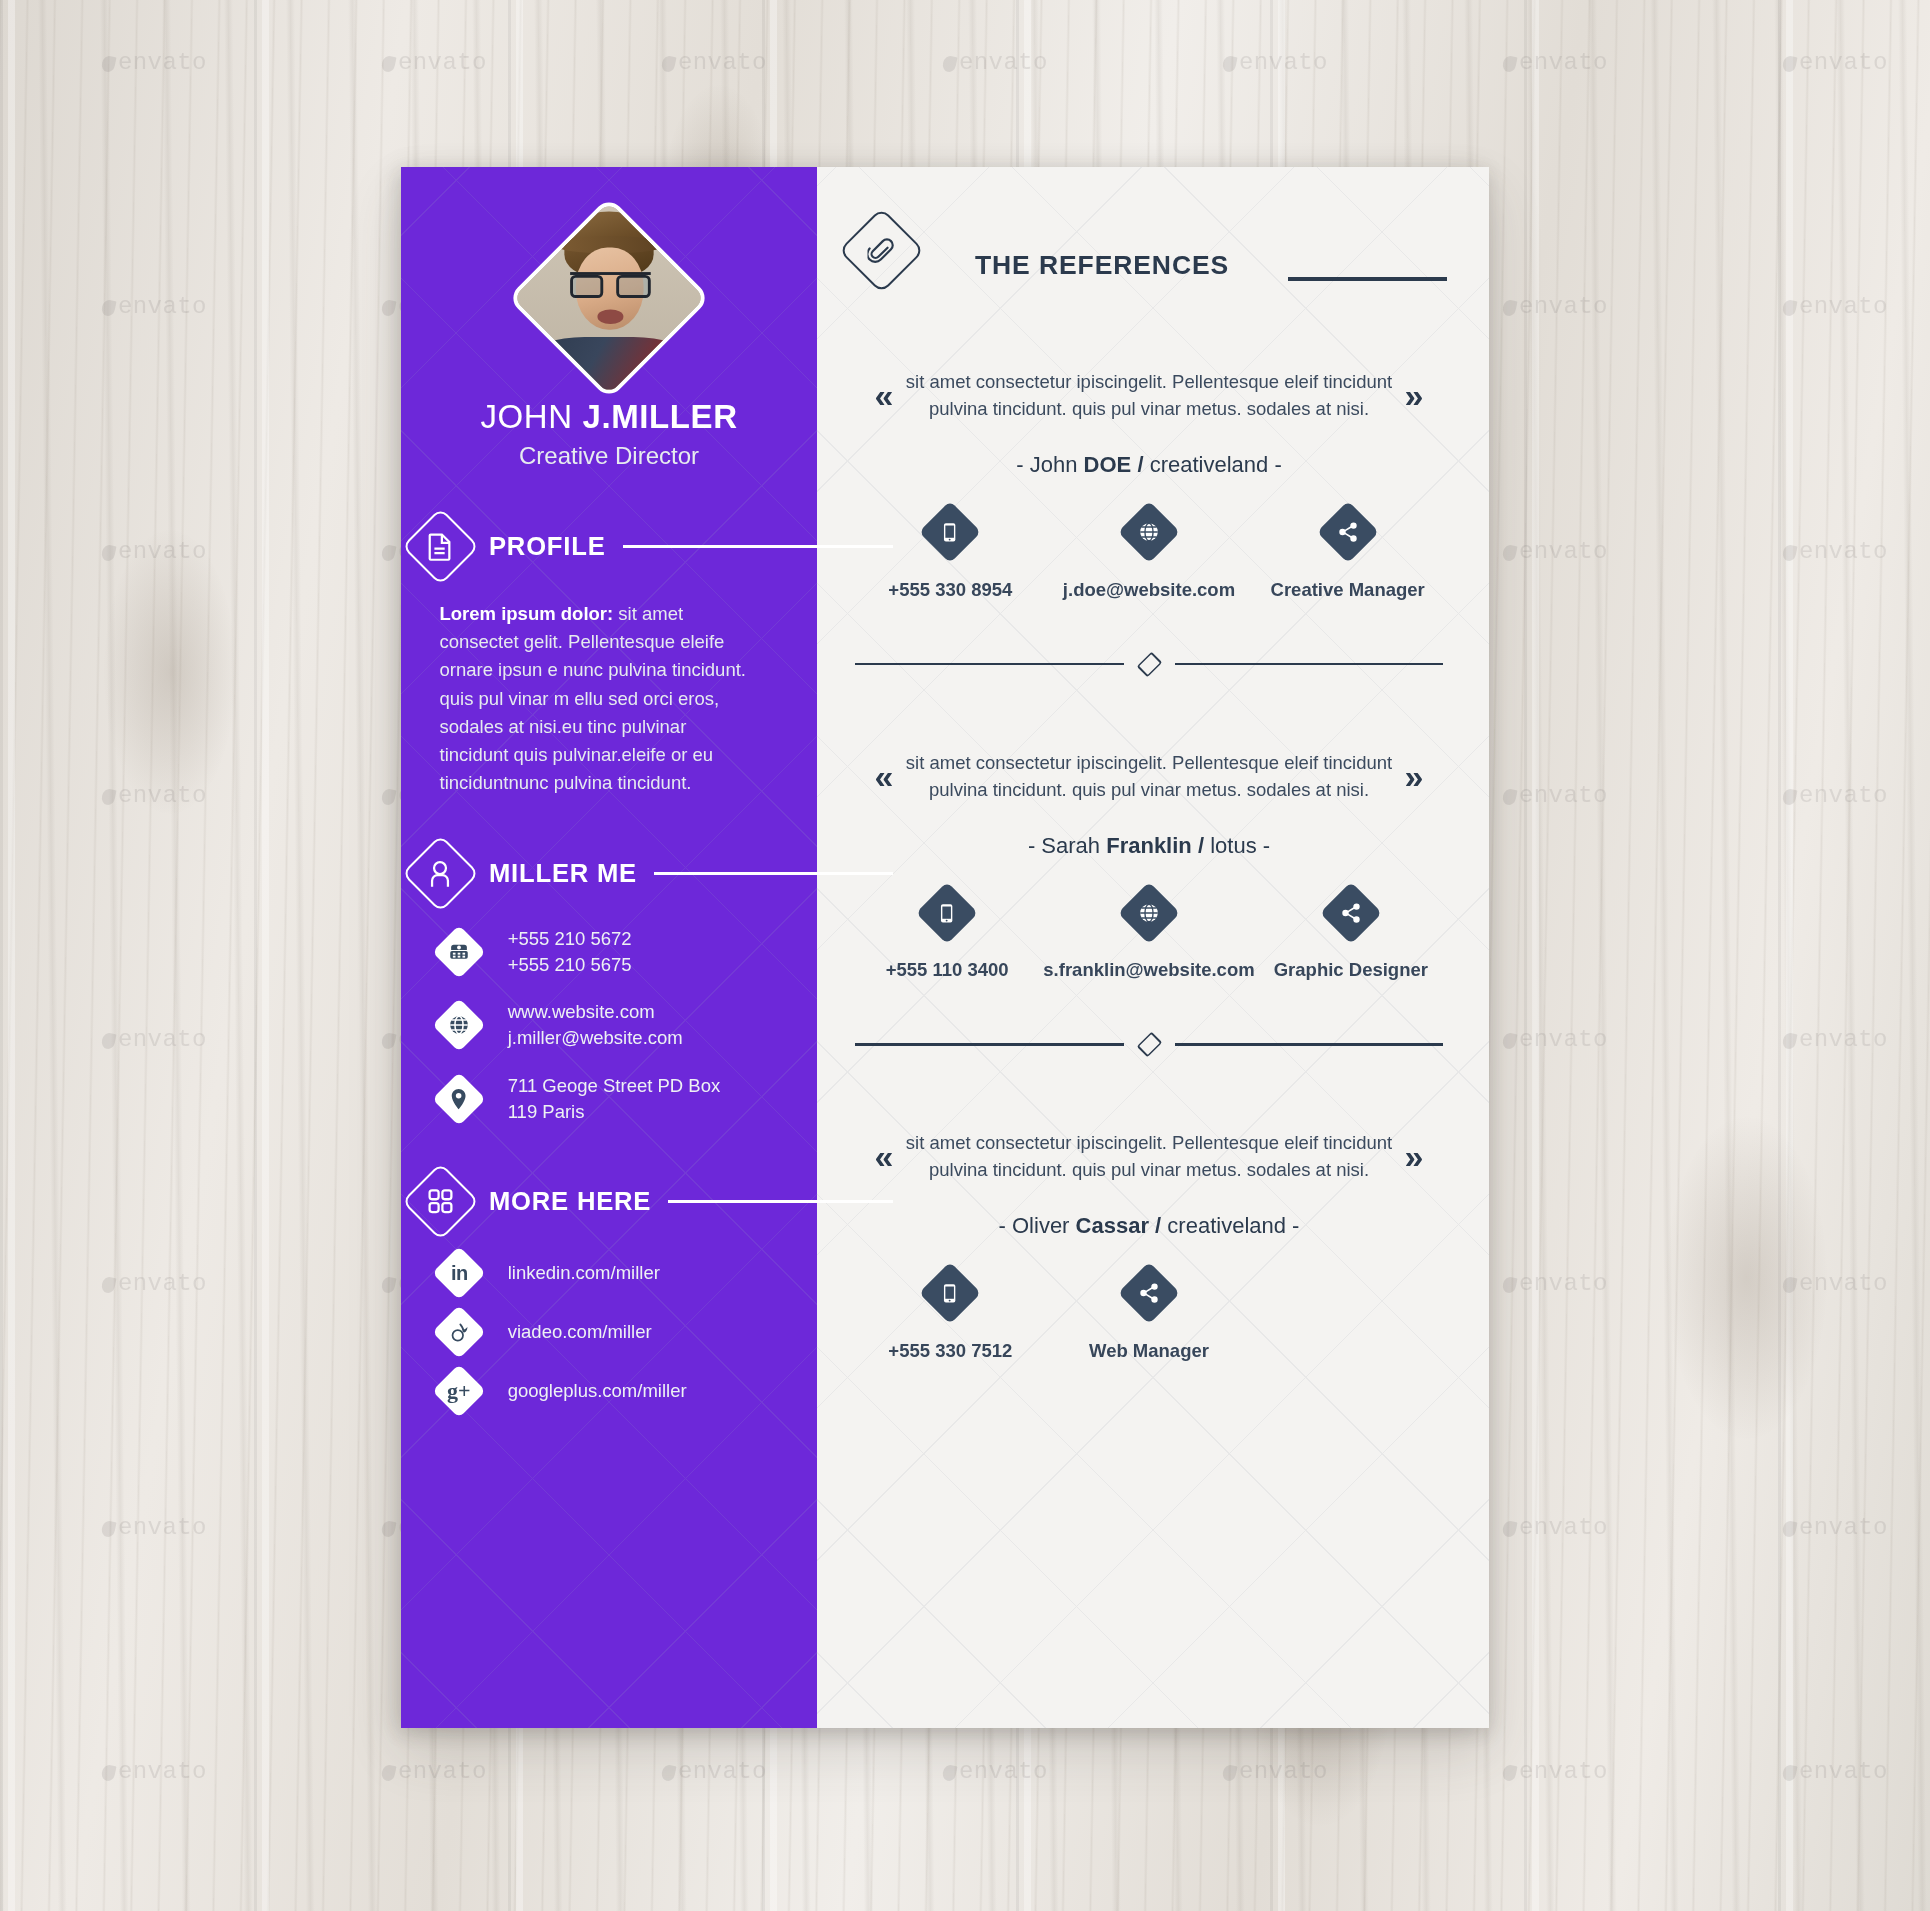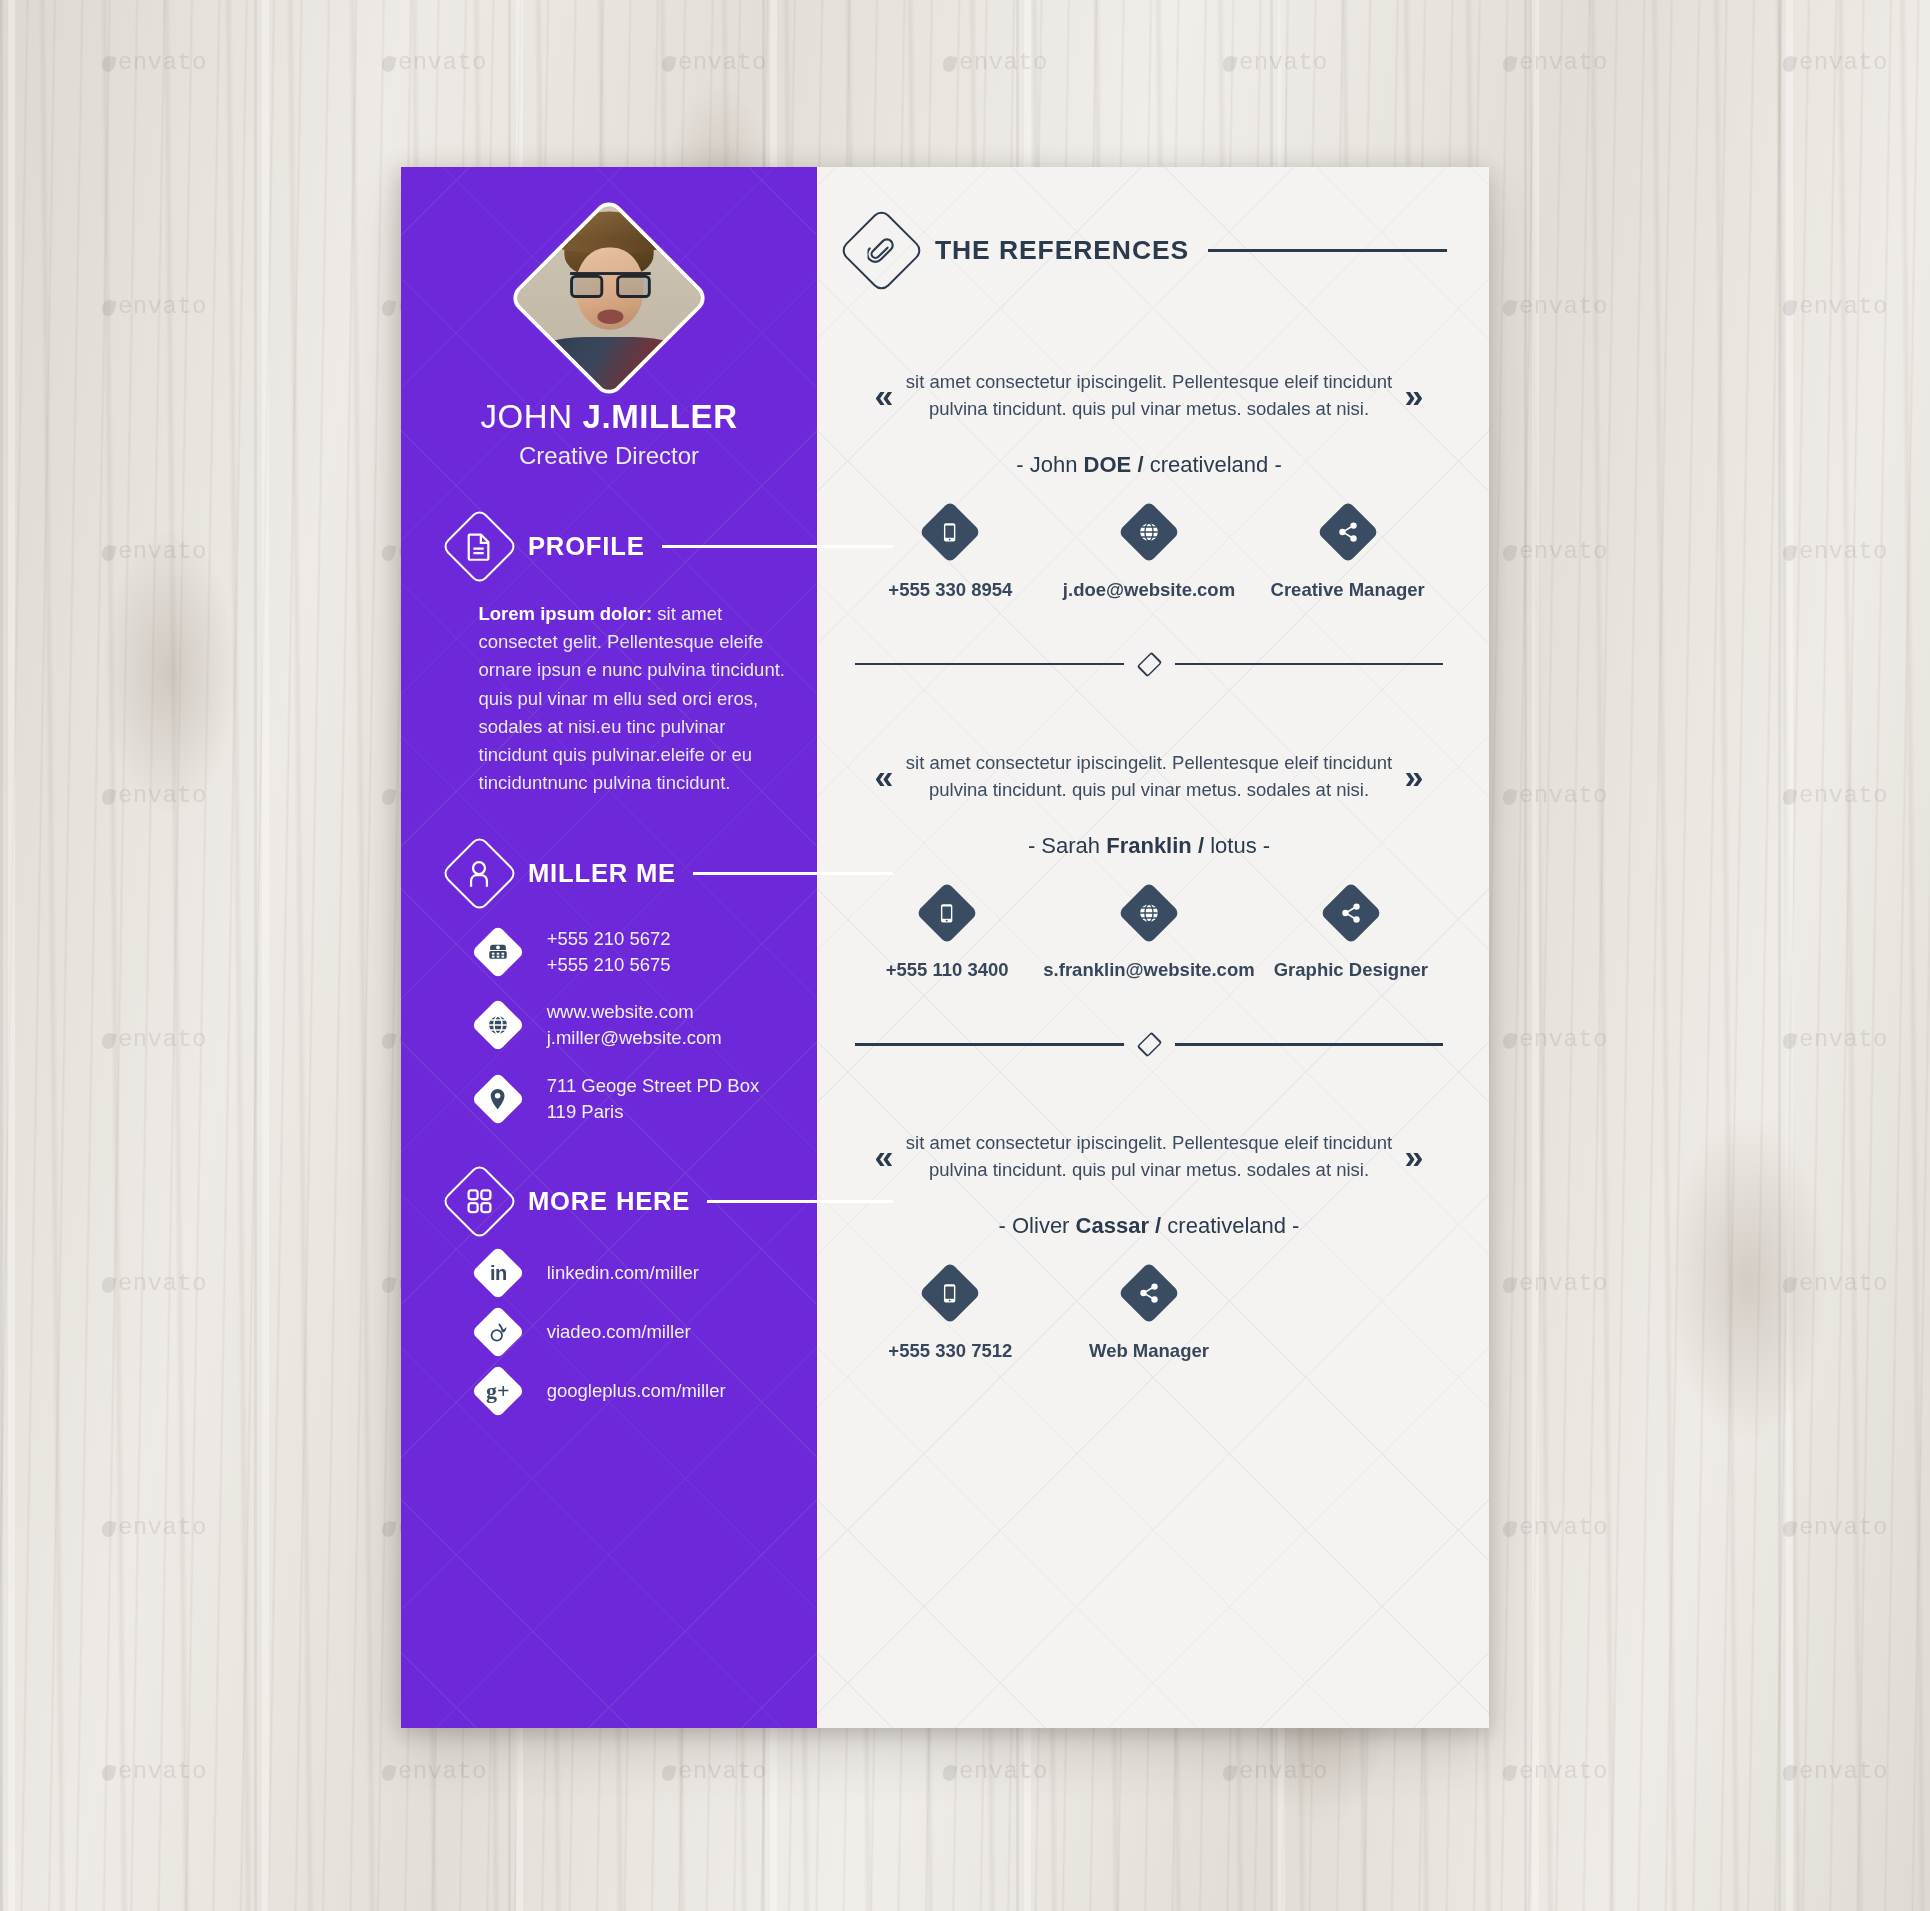--- a/index.html
+++ b/index.html
@@ -192,21 +192,21 @@
   #name b { font-weight: 700; }
   #role {
     margin-top: 5.7px;
     text-align: center;
     font-size: 24px;
     font-weight: 300;
     color: #e7ebef;
   }
 
   
-  .sec { margin-top: 49px; padding-left: 38px; margin-left: 13px; }
+  .sec { margin-top: 49px; padding-left: 12px; }
   .sec-head { display: flex; align-items: center; }
   .dia-outline {
     width: 55px; height: 55px;
     flex: 0 0 55px;
     border: 2.8px solid #ffffff;
     border-radius: 9.5px;
     transform: rotate(45deg);
     display: flex; align-items: center; justify-content: center;
   }
   .dia-outline > svg { transform: rotate(-45deg); }
@@ -271,21 +271,21 @@
   
   #right-col {
     position: relative;
     flex: 1 1 auto;
     background: #f4f3f1;
     color: #2e3e52;
   }
   #right-col.hatch::before { color: #8b98a8; opacity: .11; }
   #right-inner { position: relative; z-index: 2; padding: 53px 42px 0 34px; }
 
-  .sec-head-dark { display: flex; align-items: center; }
+  .sec-head-dark { display: flex; align-items: flex-end; gap: 40px; }
   .dia-outline-dark {
     width: 61px; height: 61px;
     flex: 0 0 61px;
     border: 2.8px solid #2b3a4d;
     border-radius: 10.4px;
     transform: rotate(45deg);
     display: flex; align-items: center; justify-content: center;
   }
   .dia-outline-dark > svg { transform: rotate(-45deg); }
   .sec-title-dark {

